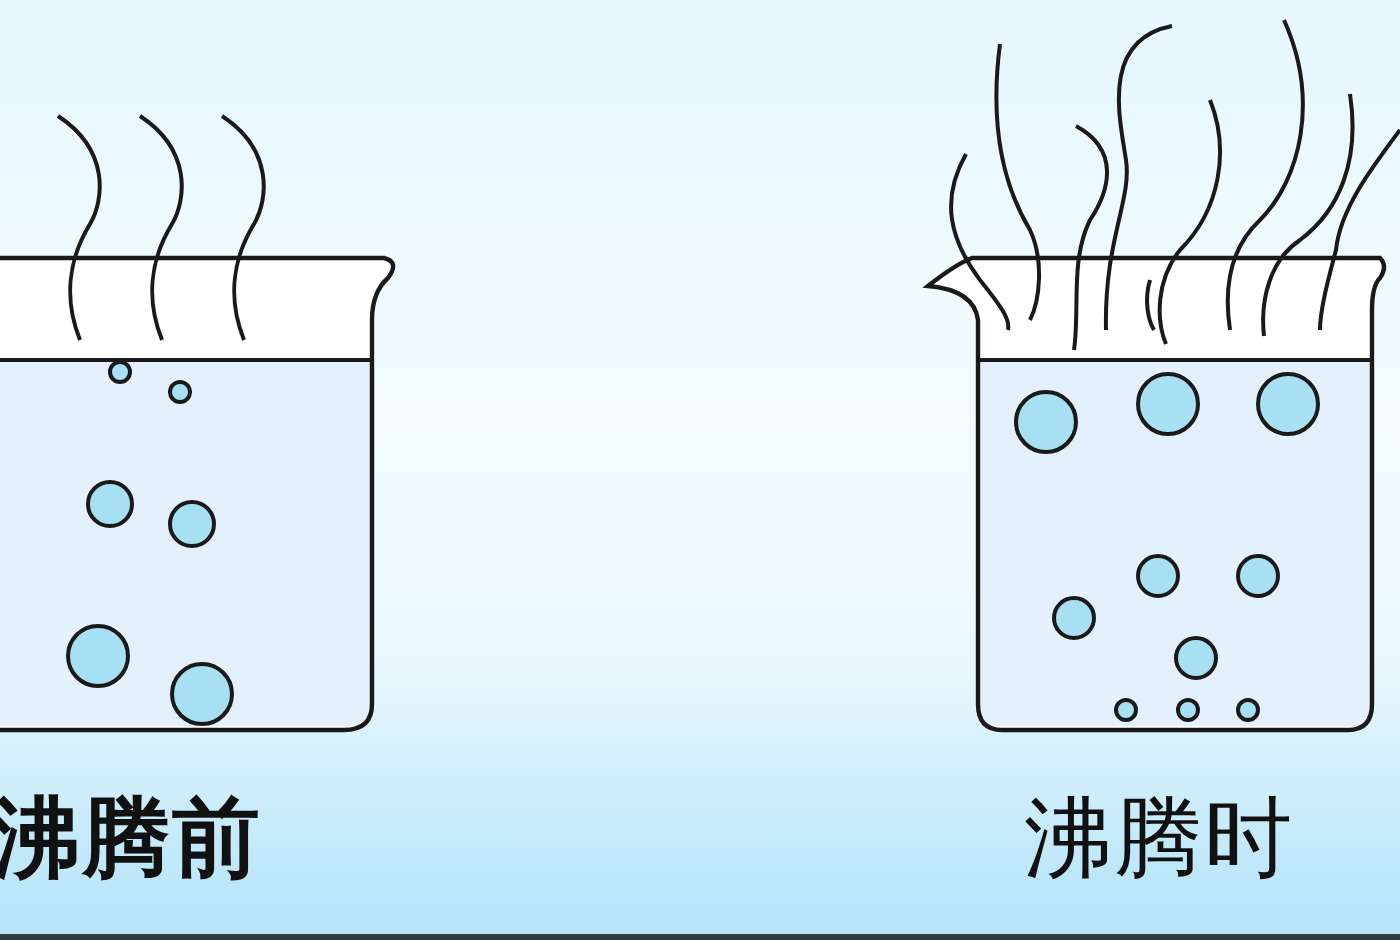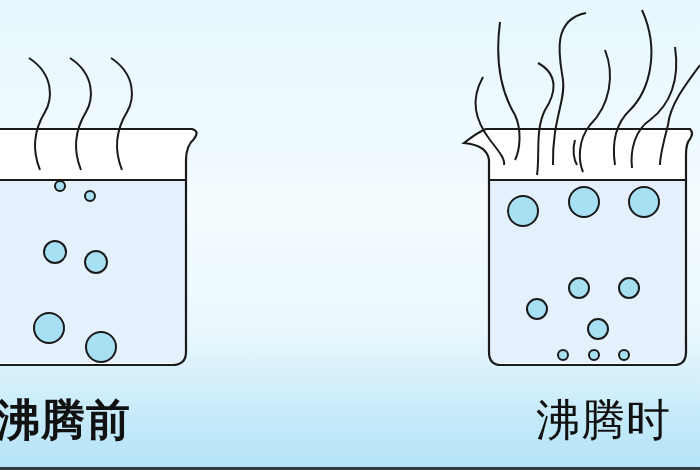--- a/index.html
+++ b/index.html
@@ -7,21 +7,21 @@
     width: 700px; height: 470px; overflow: hidden; position: relative;
     background: linear-gradient(to bottom, #e6f7fd 0%, #f4fcff 45%, #eaf8fd 70%, #bfe8f9 92%, #b6e3f7 100%);
     font-family: "DejaVu Sans", sans-serif;
   }
   svg.scene { position: absolute; left: 0; top: 0; }
   .caption {
     position: absolute; font-size: 44px; color: #111; letter-spacing: 1px;
     line-height: 1; white-space: nowrap;
   }
   #cap-before { left: -4px; top: 398px; font-weight: bold; }
-  #cap-during { left: 536px; top: 398px; }
+  #cap-during { left: 512px; top: 398px; }
   .bottom-bar { position: absolute; left: 0; bottom: 0; width: 700px; height: 3px; background: #2e3c44; }
 </style>
 </head>
 <body>
 
 <svg class="scene" width="700" height="470" viewBox="0 0 700 470">
 
   <g>
 
     <path d="M-10,129 L192,129 Q200,131 194,139 Q186,146 186,160 L186,352 Q186,365 172,365 L-10,365 Z" fill="#ffffff" stroke="none"></path>

